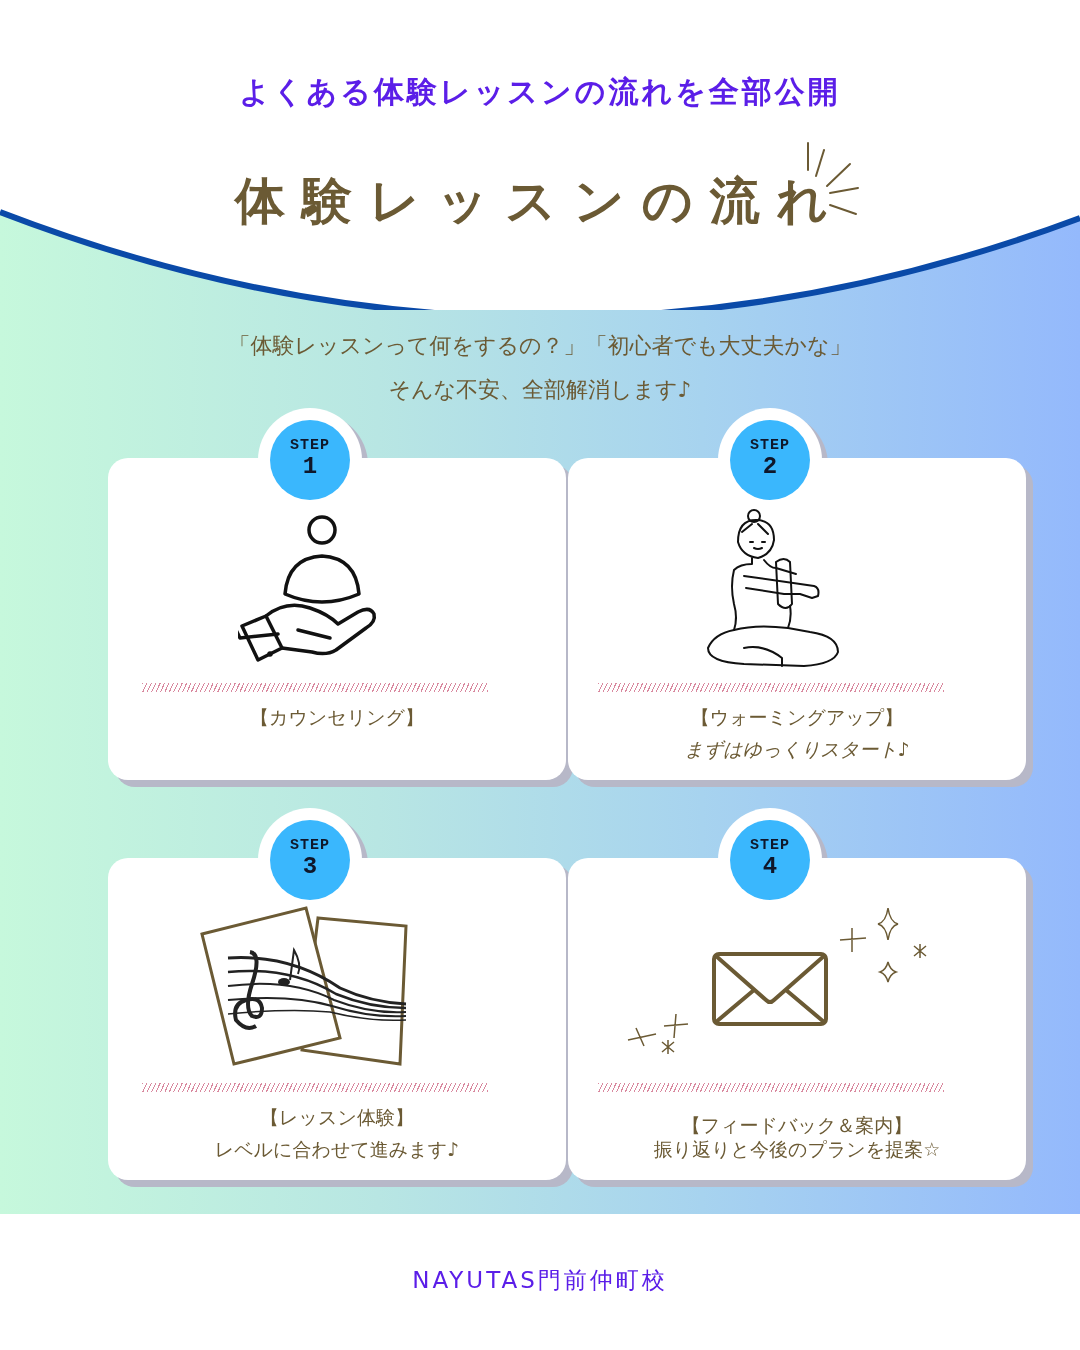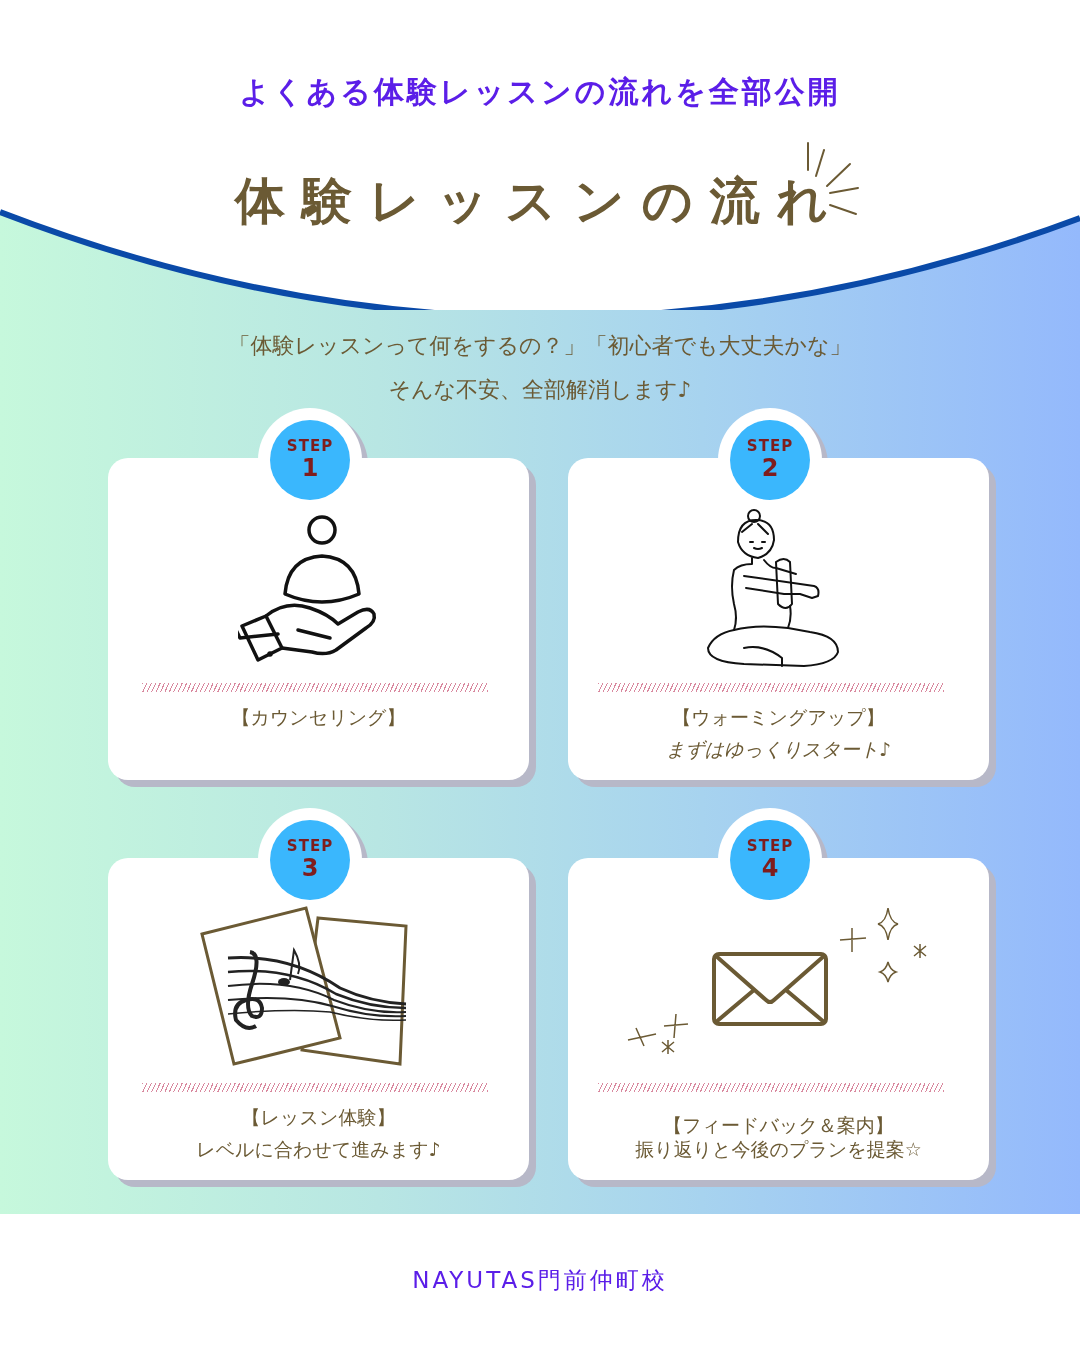--- a/index.html
+++ b/index.html
@@ -17,31 +17,31 @@
   .main-title {
     position:absolute; top:168px; left:0; width:1080px; text-align:center;
     font-size:50px; font-weight:bold; color:#6b5a34; letter-spacing:17px;
   }
   .sparkle { position:absolute; left:800px; top:138px; width:70px; height:85px; }
   .intro {
     position:absolute; top:324px; left:0; width:1080px; text-align:center;
     font-size:22px; color:#6b5a34; line-height:44px;
   }
   .card {
-    position:absolute; width:421px; height:322px; background:#fff;
+    position:absolute; width:458px; height:322px; background:#fff;
     border-radius:20px; box-shadow:7px 7px 0 #b7b8c8;
   }
   .badge-ring {
     position:absolute; width:104px; height:104px; border-radius:50%; background:#fff;
     box-shadow:6px 5px 0 #b7b8c8;
   }
   .badge-cover { position:absolute; height:30px; background:#fff; }
   .badge {
     position:absolute; width:80px; height:80px; border-radius:50%; background:#3ab7fd;
-    color:#7f1d1d; text-align:center;
+    color:#0f172a; text-align:center;font-family:Liberation Mono, monospace;
   }
   .badge .step-word { display:block; font-size:15px; font-weight:bold; margin-top:17px; letter-spacing:1px; }
   .badge .step-num { display:block; font-size:24px; font-weight:bold; line-height:26px; }
   .illus { position:absolute; }
   .divider {
     position:absolute; height:9px;
     background:repeating-linear-gradient(115deg, #d9899f 0 1px, transparent 1px 4px);
   }
   .card-title {
     position:absolute; left:0; width:100%; text-align:center; font-size:19px; color:#6b5a34;

